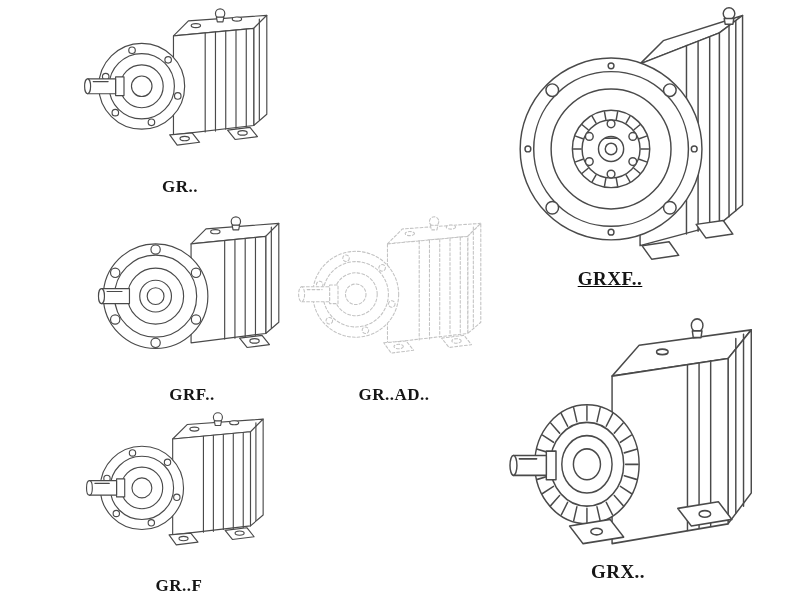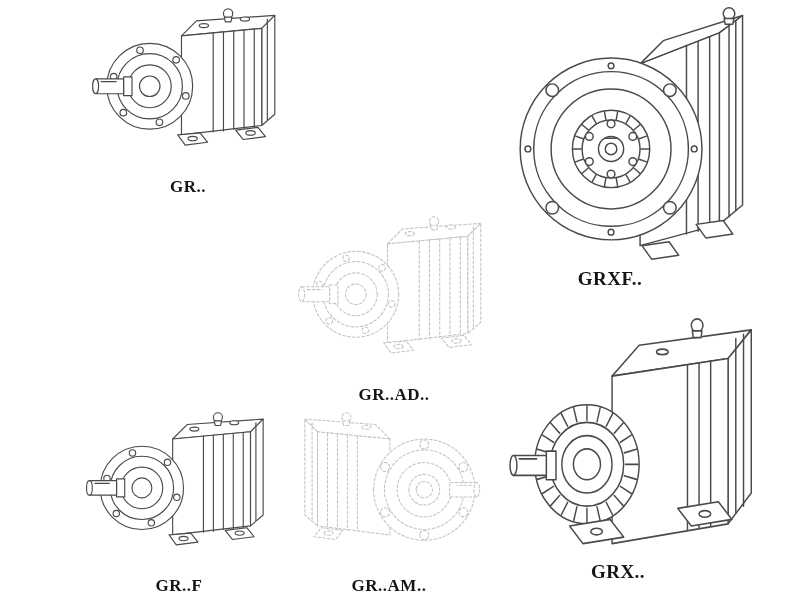--- a/index.html
+++ b/index.html
@@ -186,58 +186,56 @@
       <path d="M22,135 L40,135" fill="none"></path>
       <g fill="#fff">
         <path d="M74,196 L116,190 L130,206 L88,212 Z"></path>
         <path d="M186,180 L228,174 L242,190 L200,196 Z"></path>
       </g>
       <ellipse cx="102" cy="201" rx="6" ry="3" fill="#fff"></ellipse>
       <ellipse cx="214" cy="185" rx="6" ry="3" fill="#fff"></ellipse>
     </symbol>
   </svg>
 
-  <figure class="fig" style="left:90px; top:6px;">
+  <figure class="fig" style="left:82px; top:6px;">
     <svg class="art ink" width="196" height="168" viewBox="0 0 210 180">
         <use href="#gb-foot"></use>
       </svg>
     <figcaption class="cap">GR..</figcaption>
   </figure>
 
 
-  <figure class="fig" style="left:496px; top:2px;">
+  <figure class="fig" style="left:496px; top:2px;text-decoration:underline;">
     <svg class="art ink-lg" width="292" height="263" viewBox="0 0 300 272">
         <use href="#gbx-flange"></use>
       </svg>
     <figcaption class="cap cap-lg" style="padding-right:64px;">GRXF..</figcaption>
   </figure>
 
+  <figure class="fig" style="left:94px; top:214px;">
+    <svg class="art ink" width="196" height="168" viewBox="0 0 210 180">
+        <use href="#gb-flange"></use>
+      </svg>
+    <figcaption class="cap">GRF..</figcaption>
+  </figure>
 
   <figure class="fig" style="left:296px; top:214px;font-family:Liberation Serif, serif;">
     <svg class="art ghost" width="196" height="168" viewBox="0 0 210 180">
         <use href="#gb-foot"></use>
       </svg>
     <figcaption class="cap">GR..AD..</figcaption>
   </figure>
 
   <figure class="fig" style="left:84px; top:410px;">
     <svg class="art ink" width="190" height="163" viewBox="0 0 210 180">
         <use href="#gb-foot"></use>
       </svg>
     <figcaption class="cap">GR..F</figcaption>
   </figure>
 
-  <figure class="fig" style="left:294px; top:410px;">
-    <svg class="art ghost" width="190" height="163" viewBox="0 0 210 180">
-      <g transform="translate(210,0) scale(-1,1)">
-          <use href="#gb-flange"></use>
-        </g>
-    </svg>
-    <figcaption class="cap">GR..AM..</figcaption>
-  </figure>
 
   <figure class="fig" style="left:498px; top:310px;justify-content:space-between;">
     <svg class="art ink-lg" width="290" height="248" viewBox="0 0 300 225" preserveAspectRatio="none">
         <use href="#gbx-foot"></use>
       </svg>
     <figcaption class="cap cap-lg" style="padding-right:50px;">GRX..</figcaption>
   </figure>
 
 </div>
 

